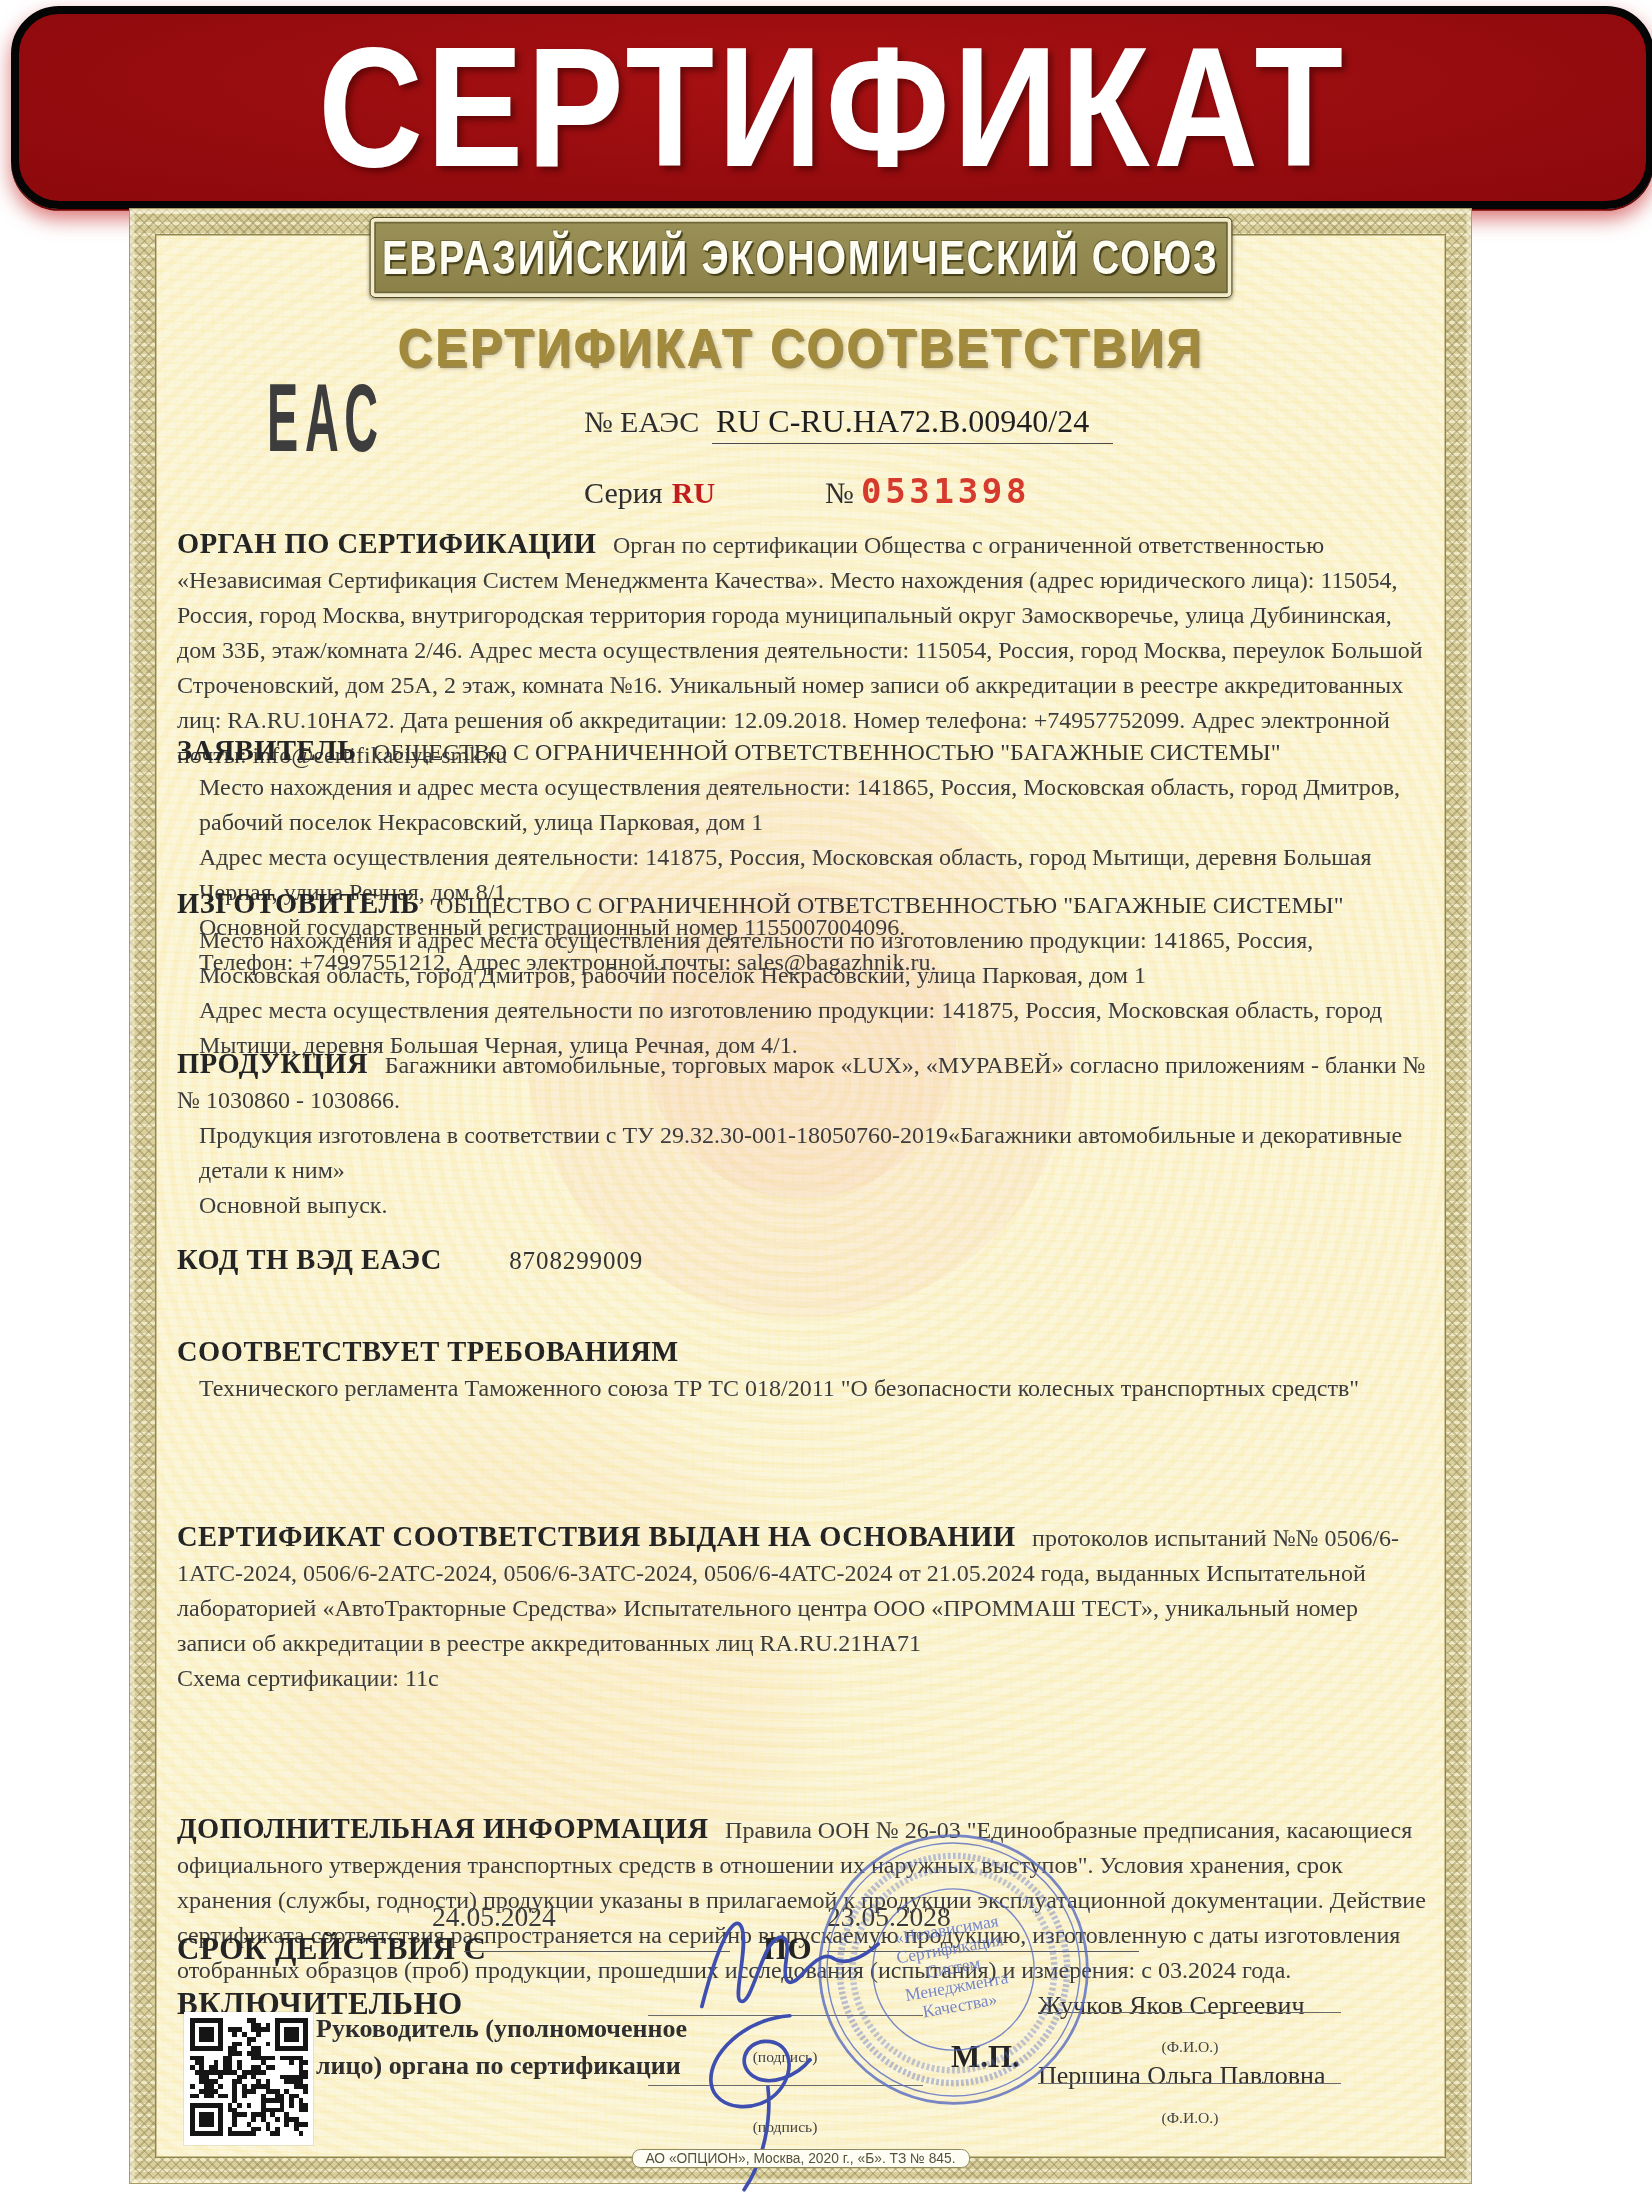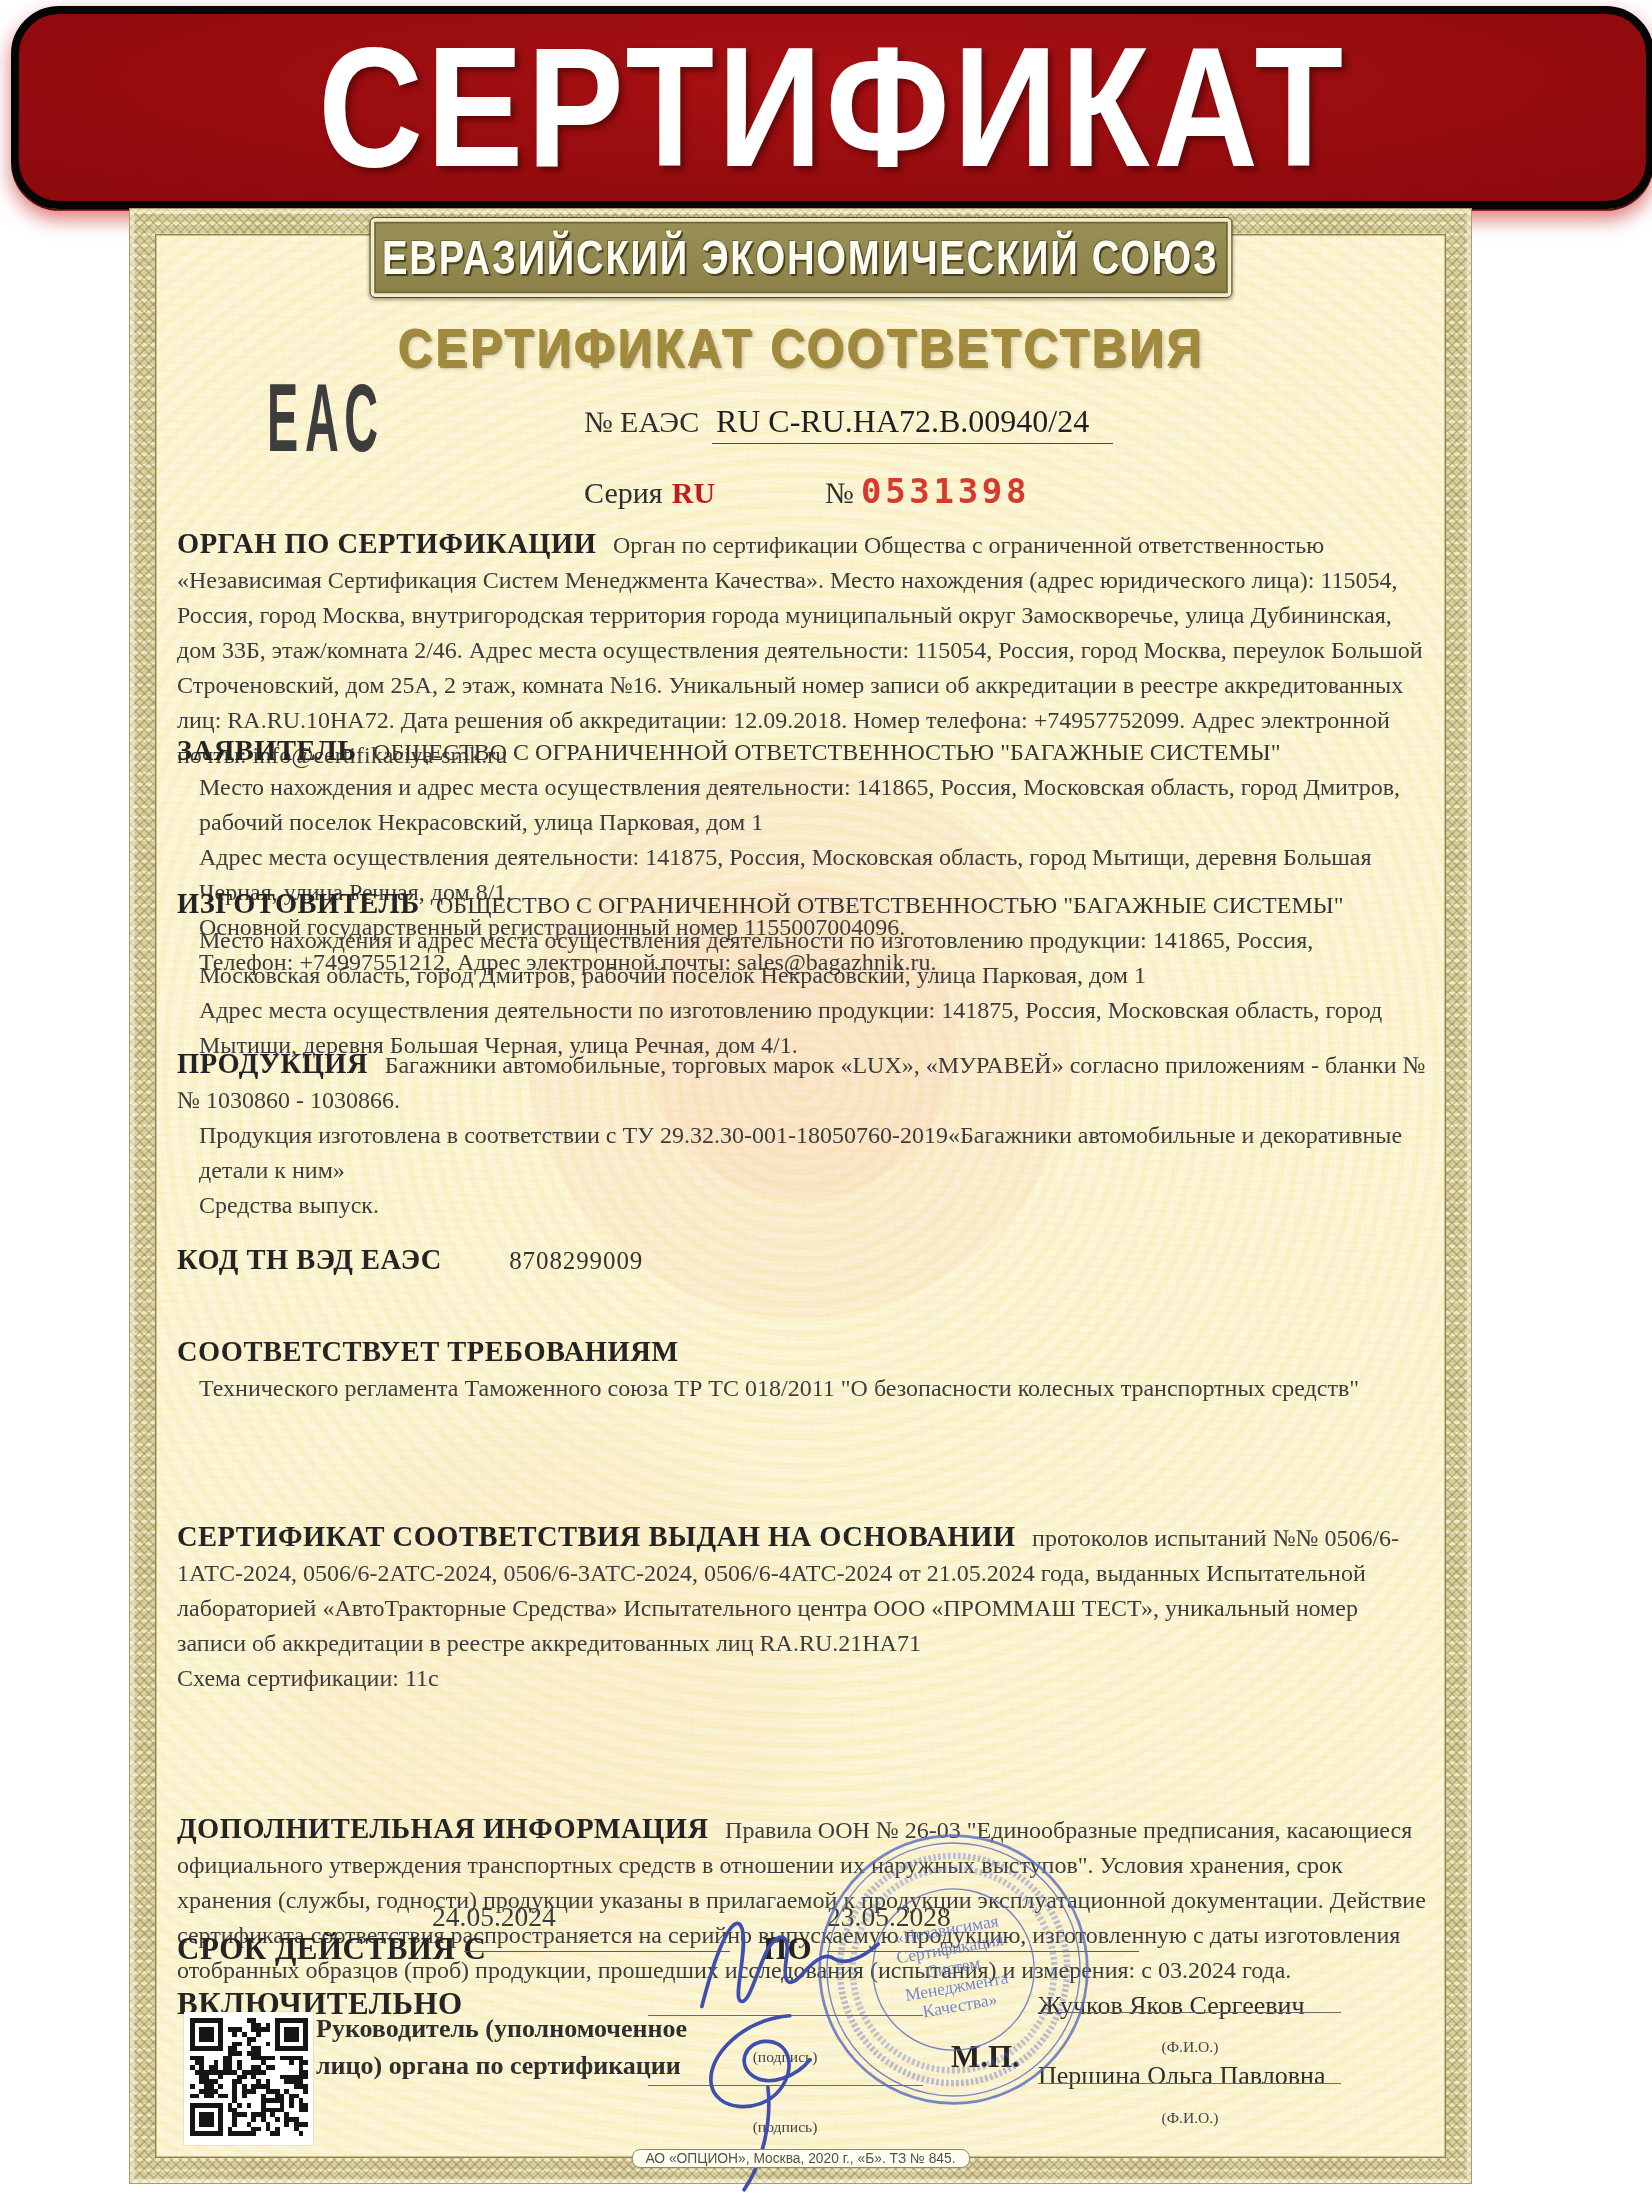--- a/index.html
+++ b/index.html
@@ -127,21 +127,21 @@
 
     <div class="sec" style="top:678px">
       <div><span class="sh">ИЗГОТОВИТЕЛЬ</span><span class="sub">ОБЩЕСТВО С ОГРАНИЧЕННОЙ ОТВЕТСТВЕННОСТЬЮ "БАГАЖНЫЕ СИСТЕМЫ"</span></div>
       <div class="para">Место нахождения и адрес места осуществления деятельности по изготовлению продукции: 141865, Россия, Московская область, город Дмитров, рабочий поселок Некрасовский, улица Парковая, дом 1</div>
       <div class="para">Адрес места осуществления деятельности по изготовлению продукции: 141875, Россия, Московская область, город Мытищи, деревня Большая Черная, улица Речная, дом 4/1.</div>
     </div>
 
     <div class="sec" style="top:838px">
       <div><span class="sh">ПРОДУКЦИЯ</span><span>Багажники автомобильные, торговых марок «LUX», «МУРАВЕЙ» согласно приложениям - бланки №№ 1030860 - 1030866.</span></div>
       <div class="para">Продукция изготовлена в соответствии с ТУ 29.32.30-001-18050760-2019«Багажники автомобильные и декоративные детали к ним»</div>
-      <div class="para">Средства выпуск.</div>
+      <div class="para">Основной выпуск.</div>
     </div>
 
     <div class="sec" style="top:1034px">
       <span class="sh">КОД ТН ВЭД ЕАЭС</span><span class="kod-val">8708299009</span>
     </div>
 
     <div class="sec" style="top:1126px">
       <div><span class="sh">СООТВЕТСТВУЕТ ТРЕБОВАНИЯМ</span></div>
       <div class="para">Технического регламента Таможенного союза ТР ТС 018/2011 "О безопасности колесных транспортных средств"</div>
     </div>

